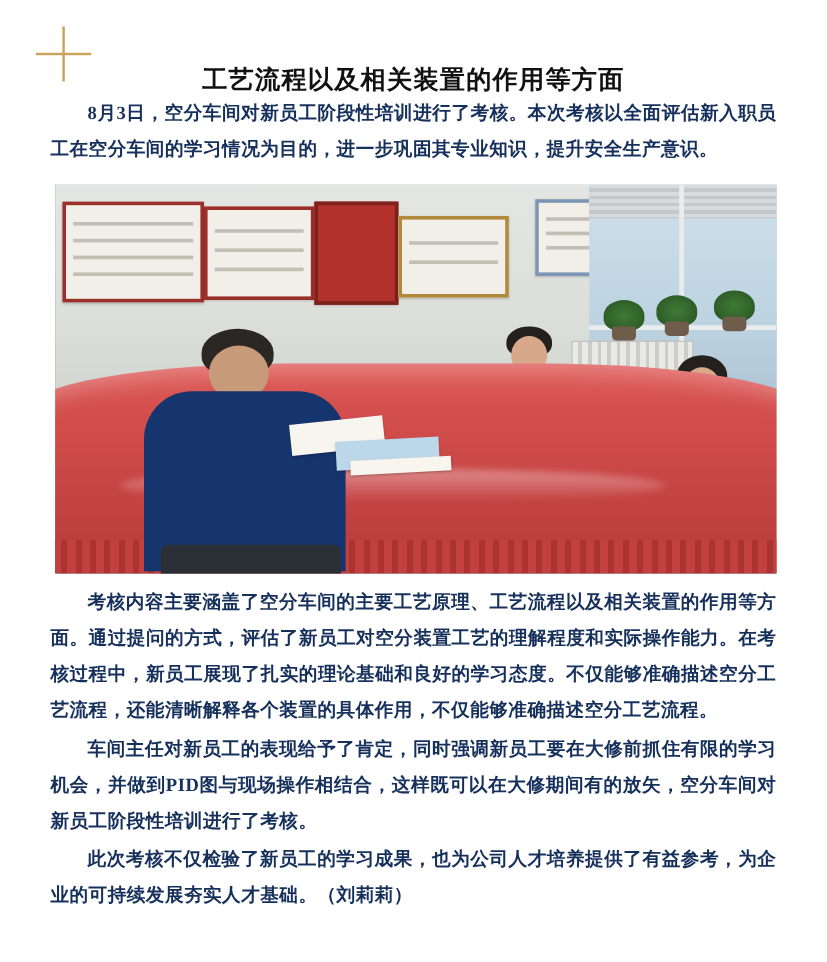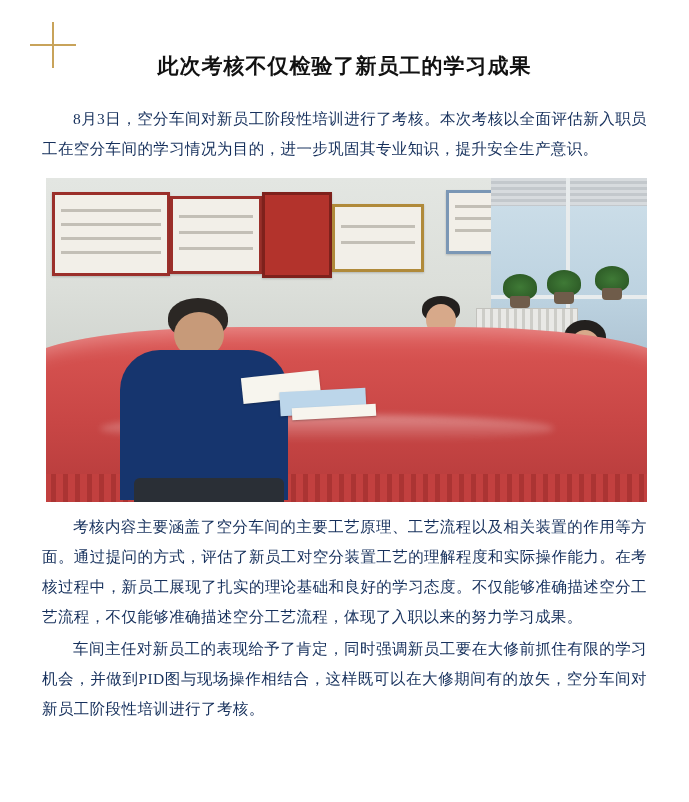--- a/index.html
+++ b/index.html
@@ -50,21 +50,21 @@
     padding: 52px 60px 0 60px;
     text-align: center;
     font-family: "Liberation Sans", "DejaVu Sans", sans-serif;
     font-weight: bold;
     font-size: 21px;
     letter-spacing: 1px;
     color: #111111;
   }
   .body-copy {
     padding: 0 42px;
-    margin-top: 24px;
+    font-weight: bold;
   }
   p.para {
     margin: 0 0 2px 0;
     font-size: 15.5px;
     line-height: 30px;
     text-indent: 2em;
     text-align: justify;
     color: #16305c;
     letter-spacing: 0.4px;
   }
@@ -199,21 +199,21 @@
 </head>
 <body>
 
 <div class="page">
 
   <div class="corner-mark">
     <div class="h"></div>
     <div class="v"></div>
   </div>
 
-  <h1 class="title">此次考核不仅检验了新员工的学习成果</h1>
+  <h1 class="title">工艺流程以及相关装置的作用等方面</h1>
 
   <div class="body-copy">
 
     <p class="para">8月3日，空分车间对新员工阶段性培训进行了考核。本次考核以全面评估新入职员工在空分车间的学习情况为目的，进一步巩固其专业知识，提升安全生产意识。</p>
 
     <div class="figure">
       <div class="photo">
 
         <div class="ph-wall"></div>
 
@@ -282,17 +282,18 @@
         <div class="ph-doc" style="left:196px; top:196px; width:78px; height:26px; transform:rotate(-6deg);"></div>
         <div class="ph-doc blue" style="left:234px; top:212px; width:86px; height:24px; transform:rotate(-3deg);"></div>
         <div class="ph-doc" style="left:246px; top:228px; width:84px; height:12px; transform:rotate(-3deg);"></div>
 
         <div class="ph-chair" style="left:88px; bottom:-6px; width:150px; height:30px;"></div>
 
       </div>
 
     </div>
 
-    <p class="para">考核内容主要涵盖了空分车间的主要工艺原理、工艺流程以及相关装置的作用等方面。通过提问的方式，评估了新员工对空分装置工艺的理解程度和实际操作能力。在考核过程中，新员工展现了扎实的理论基础和良好的学习态度。不仅能够准确描述空分工艺流程，不仅能够准确描述空分工艺流程，体现了入职以来的努力学习成果。</p>
+    <p class="para">考核内容主要涵盖了空分车间的主要工艺原理、工艺流程以及相关装置的作用等方面。通过提问的方式，评估了新员工对空分装置工艺的理解程度和实际操作能力。在考核过程中，新员工展现了扎实的理论基础和良好的学习态度。不仅能够准确描述空分工艺流程，还能清晰解释各个装置的具体作用，不仅能够准确描述空分工艺流程。</p>
     <p class="para">车间主任对新员工的表现给予了肯定，同时强调新员工要在大修前抓住有限的学习机会，并做到PID图与现场操作相结合，这样既可以在大修期间有的放矢，空分车间对新员工阶段性培训进行了考核。</p>
+    <p class="para">此次考核不仅检验了新员工的学习成果，也为公司人才培养提供了有益参考，为企业的可持续发展夯实人才基础。（刘莉莉）</p>
 
   </div>
 </div>
 
 </body></html>

